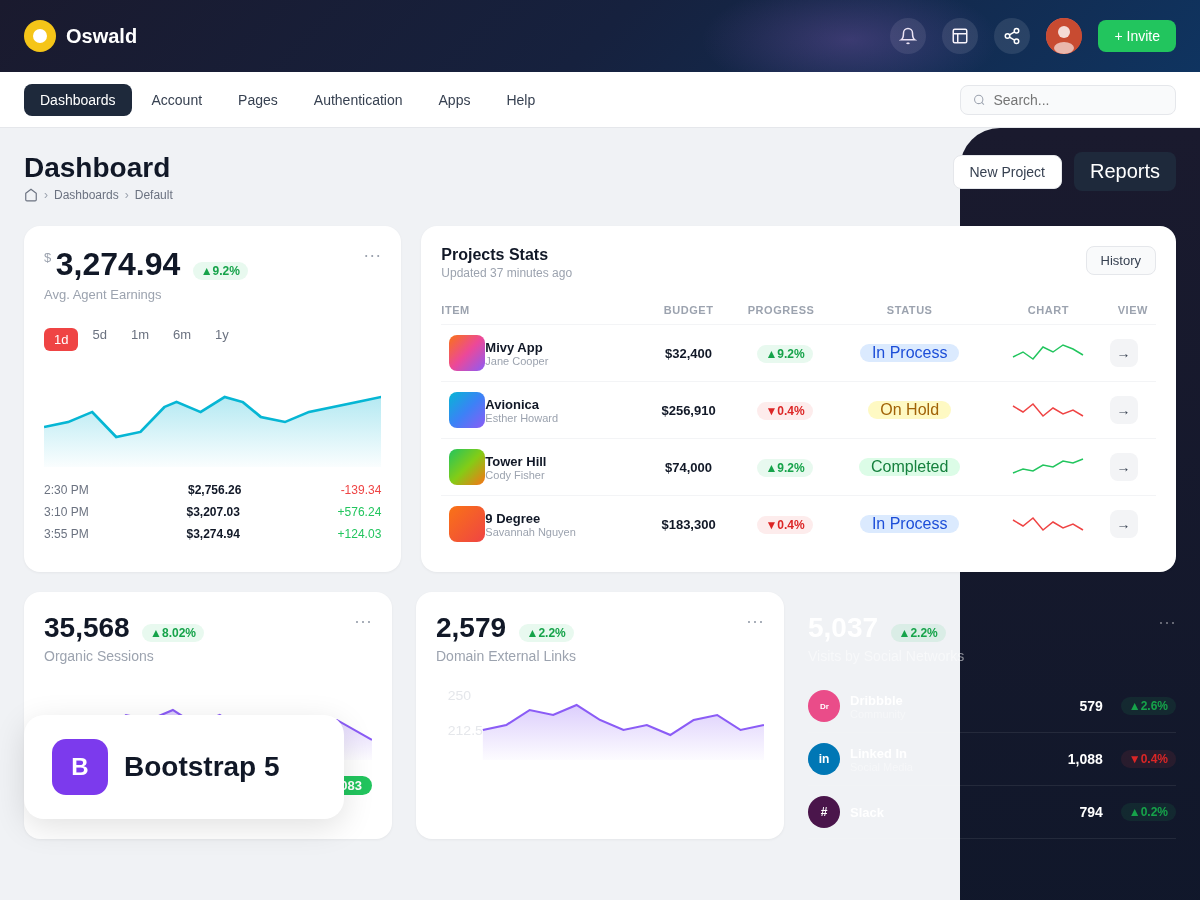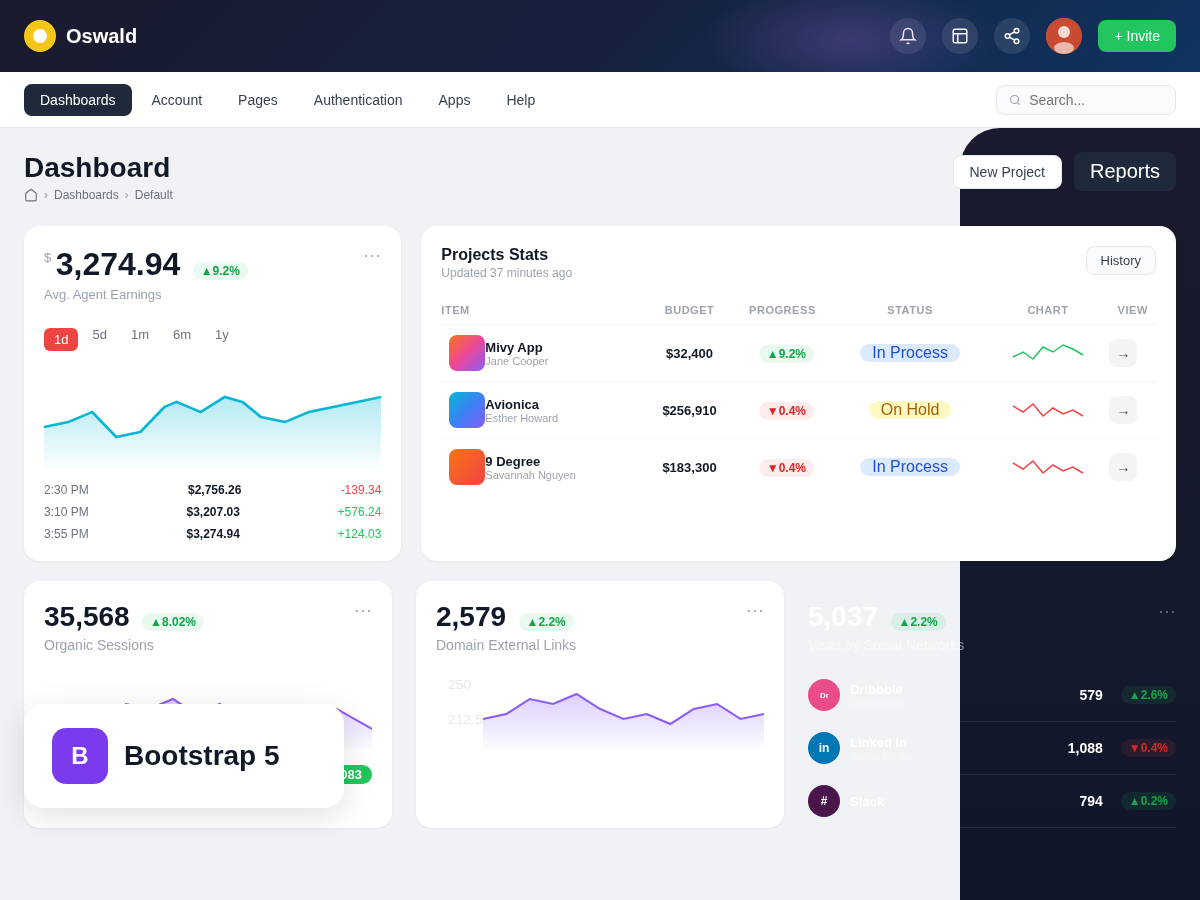--- a/index.html
+++ b/index.html
@@ -121,21 +121,21 @@
     }
     .nav-search {
       margin-left: auto;
       display: flex;
       align-items: center;
       background: #f9fafb;
       border: 1px solid #e5e7eb;
       border-radius: 8px;
       padding: 6px 12px;
       gap: 8px;
-      width: 180px;
+      width: 216px;
     }
     .nav-search input {
       border: none;
       background: transparent;
       font-size: 14px;
       color: #374151;
       outline: none;
       width: 100%;
     }
 
@@ -772,20 +772,42 @@
                   <path d="M5,12 L15,18 L25,10 L35,22 L45,14 L55,20 L65,16 L75,22" fill="none" stroke="#ef4444" stroke-width="1.5"></path>
                 </svg>
             </td>
             <td class="table-cell-center">
               <button class="view-btn">→</button>
             </td>
           </tr>
           <tr>
             <td>
               <div class="project-item">
+                <div class="project-icon icon-tower"></div>
+                <div>
+                  <div class="project-name">Tower Hill</div>
+                  <div class="project-person">Cody Fisher</div>
+                </div>
+              </div>
+            </td>
+            <td class="budget-cell">$74,000</td>
+            <td class="progress-cell"><span class="badge-green">▲9.2%</span></td>
+            <td class="table-cell-center"><span class="status-badge status-completed">Completed</span></td>
+            <td class="chart-cell">
+              <svg width="80" height="30" viewBox="0 0 80 30">
+                  <path d="M5,22 L15,18 L25,20 L35,14 L45,16 L55,10 L65,12 L75,8" fill="none" stroke="#22c55e" stroke-width="1.5"></path>
+                </svg>
+            </td>
+            <td class="table-cell-center">
+              <button class="view-btn">→</button>
+            </td>
+          </tr>
+          <tr>
+            <td>
+              <div class="project-item">
                 <div class="project-icon icon-9degree"></div>
                 <div>
                   <div class="project-name">9 Degree</div>
                   <div class="project-person">Savannah Nguyen</div>
                 </div>
               </div>
             </td>
             <td class="budget-cell">$183,300</td>
             <td class="progress-cell"><span class="badge-red">▼0.4%</span></td>
             <td class="table-cell-center"><span class="status-badge status-inprocess">In Process</span></td>

